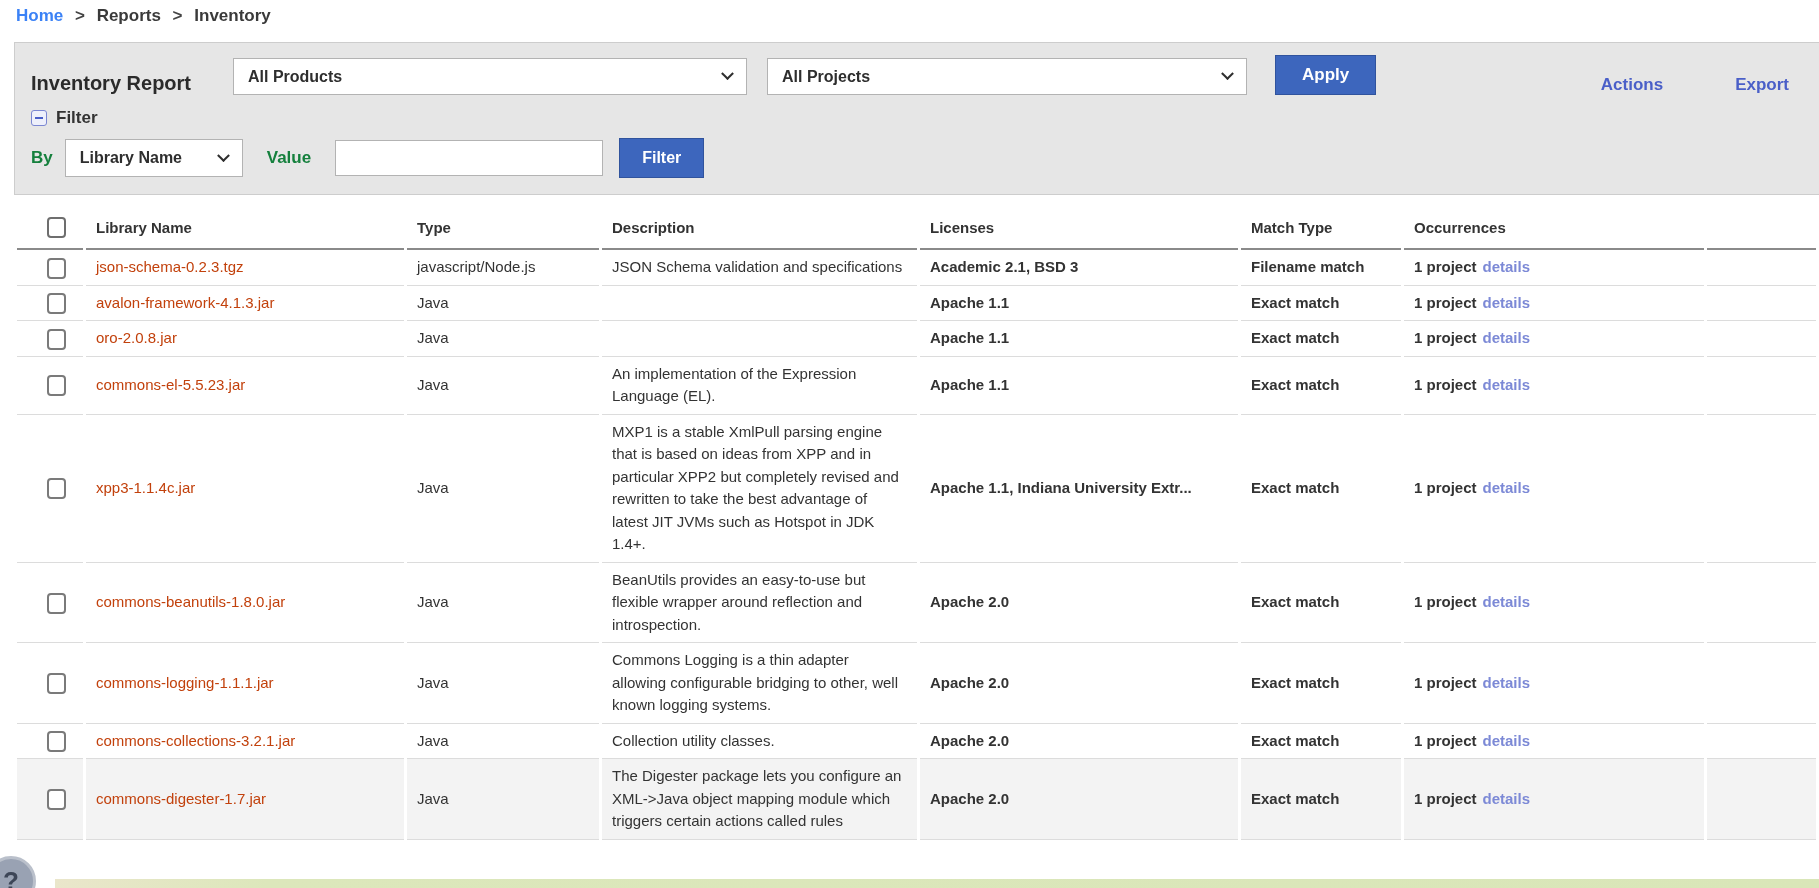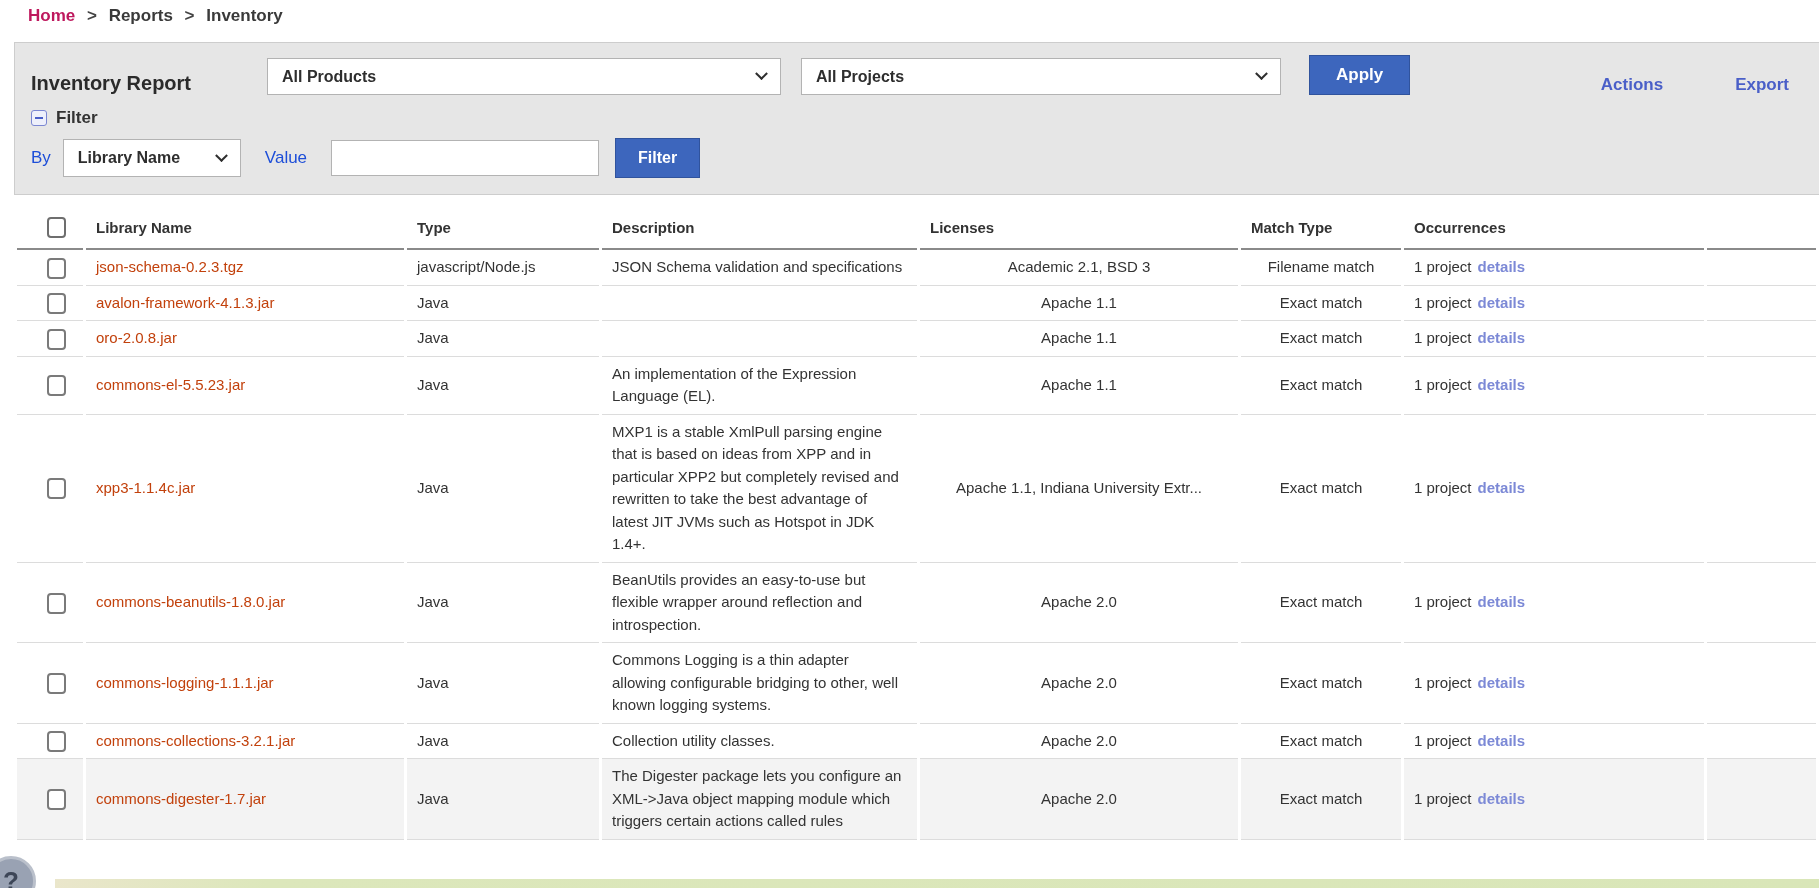--- a/index.html
+++ b/index.html
@@ -1,65 +1,65 @@
 <!DOCTYPE html>
 <html><head>
 <meta charset="utf-8">
 <style>
   * { margin: 0; padding: 0; box-sizing: border-box; }
   html, body { width: 1819px; height: 888px; overflow: hidden; background: #ffffff;
     font-family: "Liberation Sans", sans-serif; color: #333; position: relative; }
 
   
   .breadcrumb { padding: 6px 0 0 16px; font-size: 17px; font-weight: 700; color: #3a3a3a; }
-  .breadcrumb .crumb-link { color: #be185d; cursor: pointer; margin-left: 12px; }
+  .breadcrumb .crumb-link { color: #3b82f6; cursor: pointer; }
   .breadcrumb .crumb-sep { margin: 0 7px; font-weight: 700; color: #444; }
 
   
   .panel { margin: 16px 0 0 14px; width: 1805px; background: #e6e6e6;
     border: 1px solid #cdcdcd; border-right: none; padding: 12px 0 16px 16px; }
   .panel-row1 { display: flex; align-items: flex-end; }
   .report-title { font-size: 20px; font-weight: 700; color: #2b2b2b; width: 202px; flex: 0 0 auto; }
   .selectbox { background: #fff; border: 1px solid #b3b3b3; height: 37px; display: flex;
     align-items: center; justify-content: space-between; padding: 0 14px; font-size: 16px;
-    font-weight: 600; color: #2e2e2e; cursor: pointer; margin-left: 34px; }
+    font-weight: 600; color: #2e2e2e; cursor: pointer; }
   .sel-products { width: 514px; }
   .sel-projects { width: 480px; margin-left: 20px; }
   .chev { width: 9px; height: 9px; border-left: 2.5px solid #2e2e2e; border-bottom: 2.5px solid #2e2e2e;
     transform: rotate(-45deg) translate(2px,-2px); flex: 0 0 auto; }
   .btn-blue { background: #3d66bd; border: 1px solid #30539d; color: #fff; font-weight: 700;
     font-family: "Liberation Sans", sans-serif; cursor: pointer; }
   .apply-btn { margin-left: 28px; height: 40px; padding: 0 26px; font-size: 17px; }
   .top-links { margin-left: auto; padding-right: 30px; display: flex; gap: 72px; }
   .top-link { color: #4a5fc8; font-size: 17px; font-weight: 600; cursor: pointer; }
 
   
   .filter-head { margin-top: 13px; display: flex; align-items: center; gap: 9px; }
   .collapse-icon { width: 16px; height: 16px; border: 1px solid #7b87d2; border-radius: 3px;
     background: #eef0fb; display: flex; align-items: center; justify-content: center; cursor: pointer; }
   .collapse-icon .minus { width: 8px; height: 2px; background: #4a5fc8; }
   .filter-label { font-size: 17px; font-weight: 700; color: #333; }
   .filter-row { margin-top: 10px; display: flex; align-items: center; }
-  .by-label, .value-label { font-size: 17px; font-weight: 400; color: #1d4ed8; }
+  .by-label, .value-label { font-size: 17px; font-weight: 700; color: #15803d; }
   .sel-by { width: 178px; margin-left: 12px; height: 38px; }
   .value-label { margin-left: 24px; }
   .value-input { margin-left: 24px; width: 268px; height: 36px; border: 1px solid #b3b3b3;
     background: #fff; font-size: 15px; padding: 0 8px; font-family: "Liberation Sans", sans-serif; }
   .filter-btn { margin-left: 16px; height: 40px; padding: 0 22px; font-size: 16px; }
 
   
   table.inv { margin: 8px 0 0 14px; width: 1805px; border-collapse: separate; border-spacing: 3px 0; }
   table.inv th { text-align: left; font-size: 15px; font-weight: 700; color: #333;
     padding: 14px 10px 10px 10px; border-bottom: 2px solid #8a8a8a; vertical-align: middle; }
   table.inv td { font-size: 15px; color: #333; padding: 6px 10px; line-height: 1.5;
     border-bottom: 1px solid #dcdcdc; vertical-align: middle; }
   td.c-desc { padding-right: 58px; }
   .lib-link { color: #c2410c; cursor: pointer; }
   .c-type { font-weight: 400; }
-  .c-lic, .c-match, .proj-count { font-weight: 400; text-align: center; }
+  .c-lic, .c-match, .proj-count { font-weight: 700; }
   .details-link { color: #7c89d6; font-weight: 600; margin-left: 6px; cursor: pointer; }
   .cbx { display: inline-block; width: 19px; height: 21px; background: #fff; border: 2px solid #7a7a7a;
     border-radius: 4px; margin-left: 20px; vertical-align: middle; cursor: pointer; }
   th .cbx { border-color: #6e6e6e; }
   tr.shaded td { background: #f3f3f3; }
 
   
   .green-bar { position: absolute; left: 55px; right: 0; bottom: 0; height: 9px;
     background: linear-gradient(90deg, #eae6cb 0%, #dce7bb 12%, #d9e6b8 100%); }
   .help-bubble { position: absolute; left: -14px; bottom: -18px; width: 50px; height: 50px;

